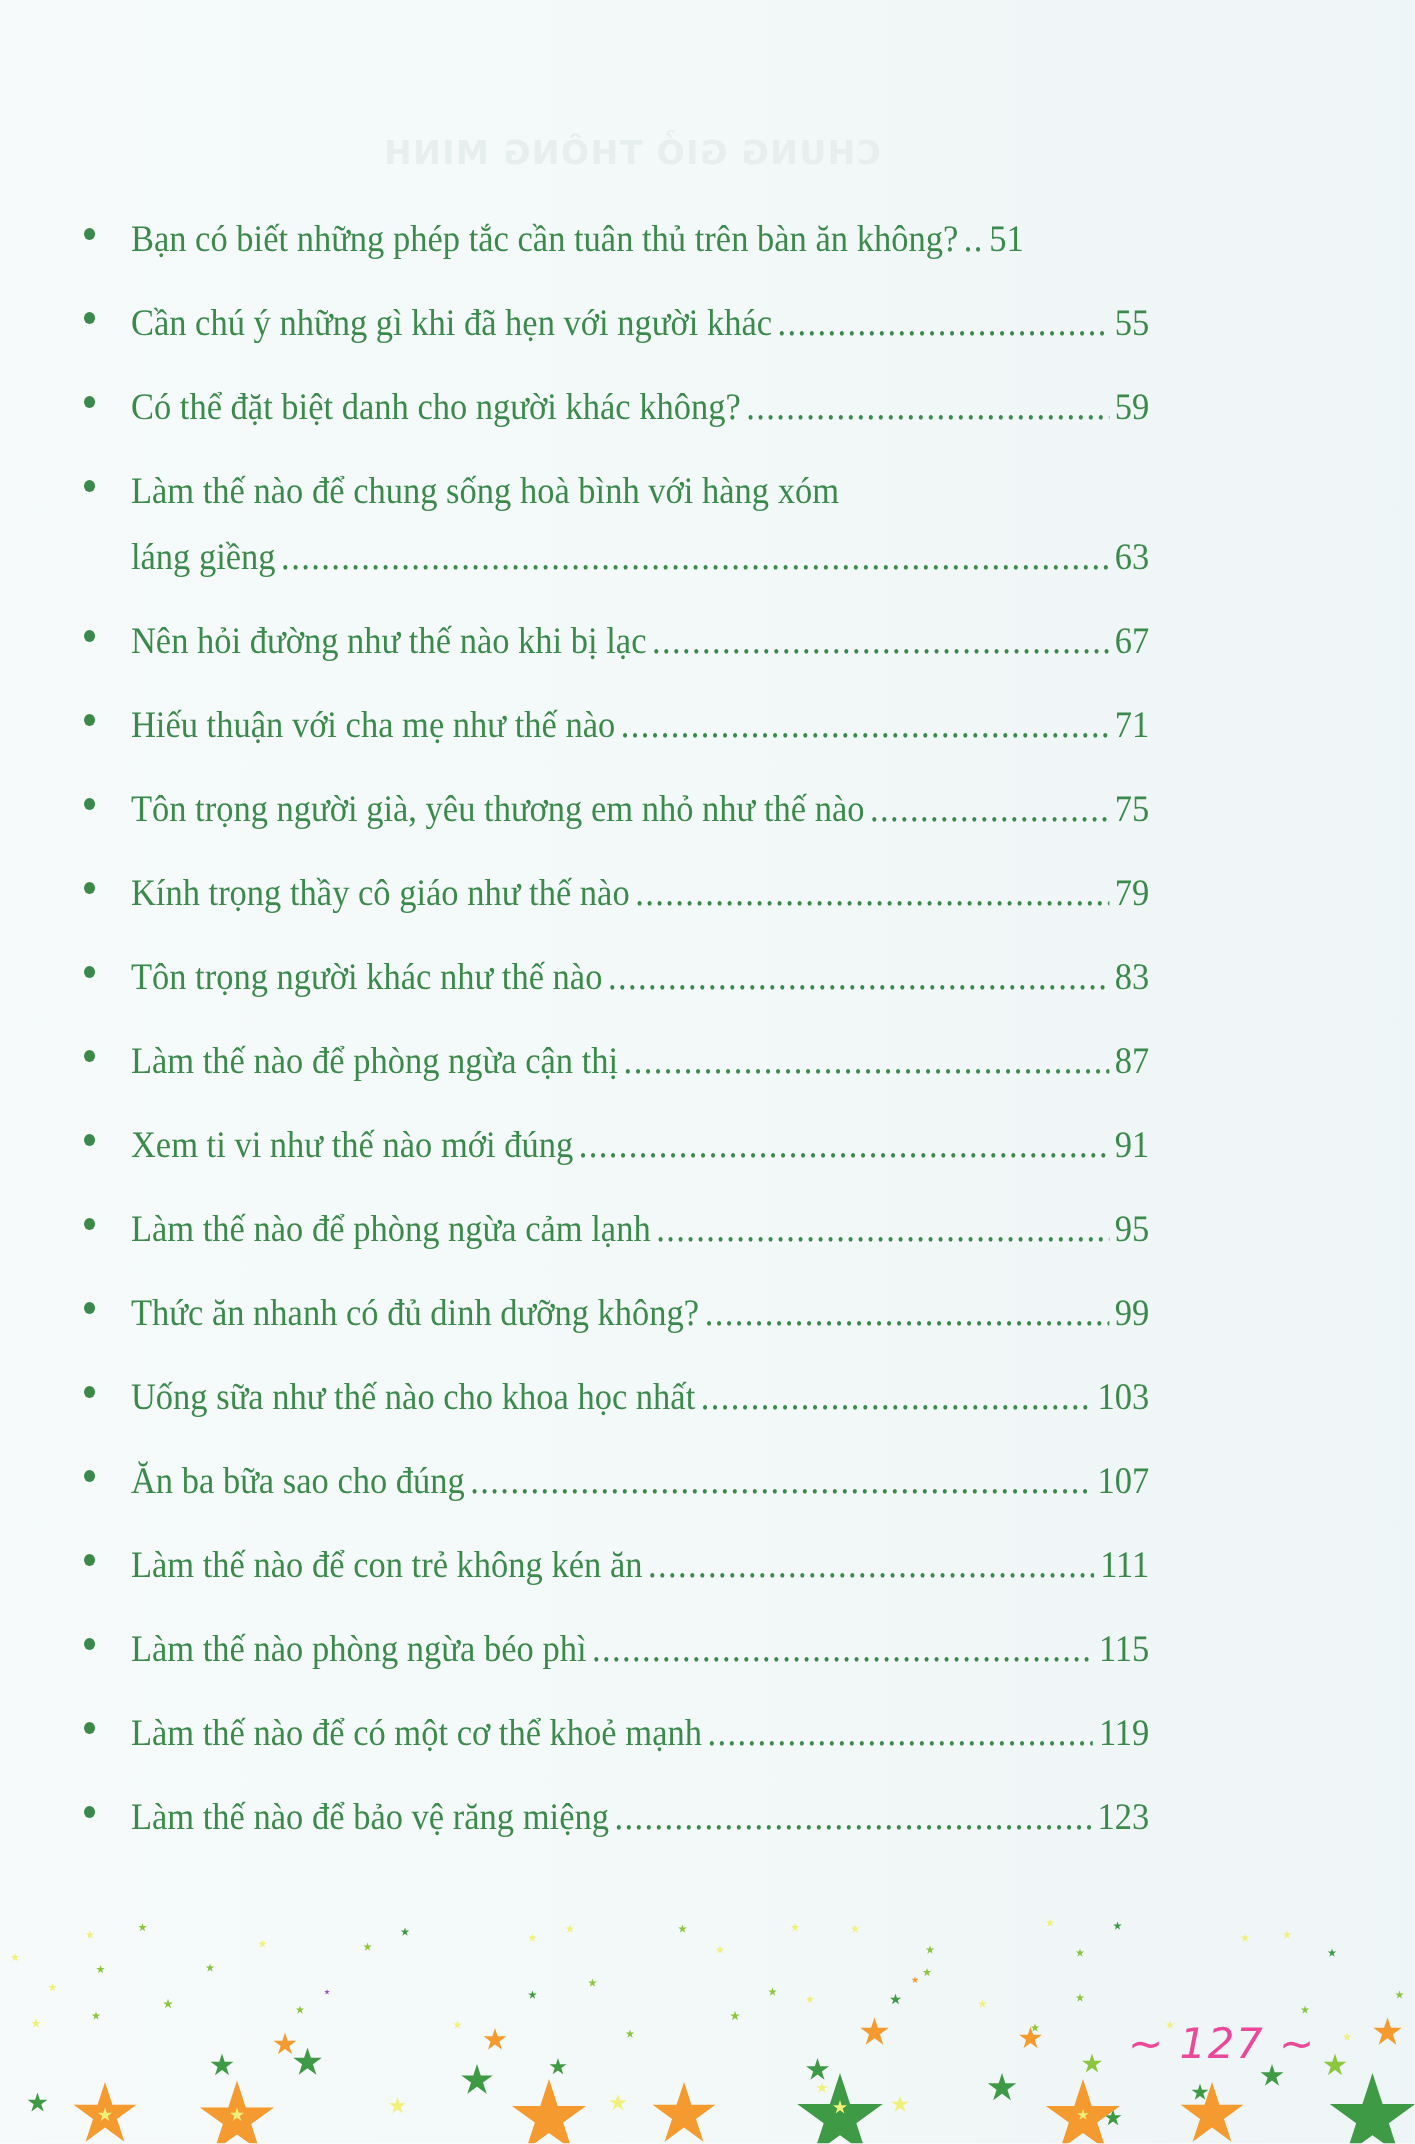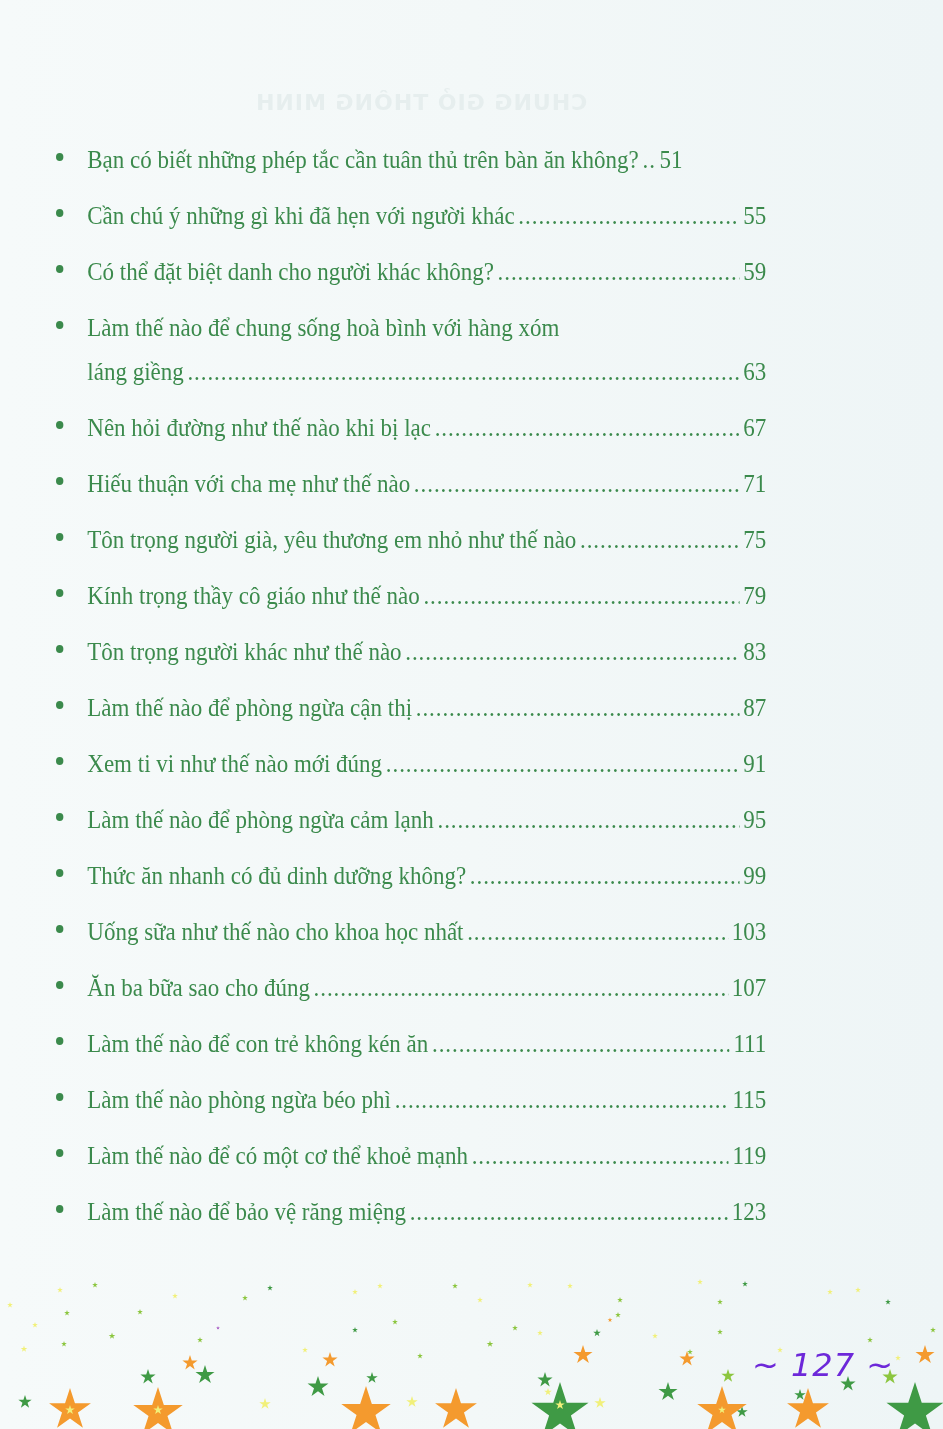--- a/index.html
+++ b/index.html
@@ -35,21 +35,21 @@
       content: "........................................................................................................................................................................";
     }
     .entry .page { flex: 0 0 auto; text-align: right; }
     .entry .nobullet { display: inline-block; width: 34px; flex: 0 0 auto; }
     .entry .tight { margin: 0 4px; letter-spacing: 1px; flex: 0 0 auto; }
 
     .stars { position: absolute; left: 0; top: 1250px; width: 943px; height: 179px; }
     .page-number {
       position: absolute; left: 752px; top: 1346px;
       font-family: "DejaVu Sans", sans-serif; font-style: italic;
-      font-size: 32px; color: #6d28d9; letter-spacing: 1px;
+      font-size: 28px; color: #ec4899; letter-spacing: 1px;
     }
   </style>
 </head>
 <body>
 
 <div class="ghost">CHUNG GIỎ THÔNG MINH</div>
 
 <div class="toc">
 
   <div class="entry" style="top:146px">

